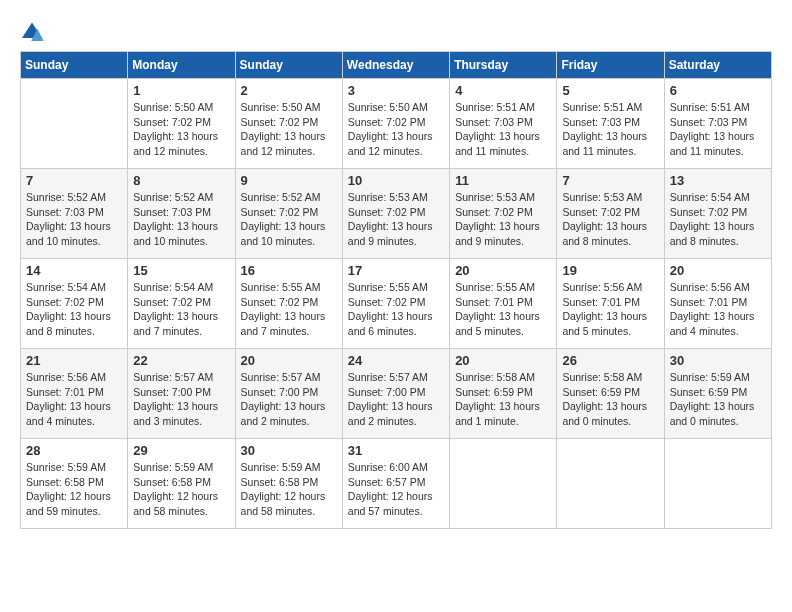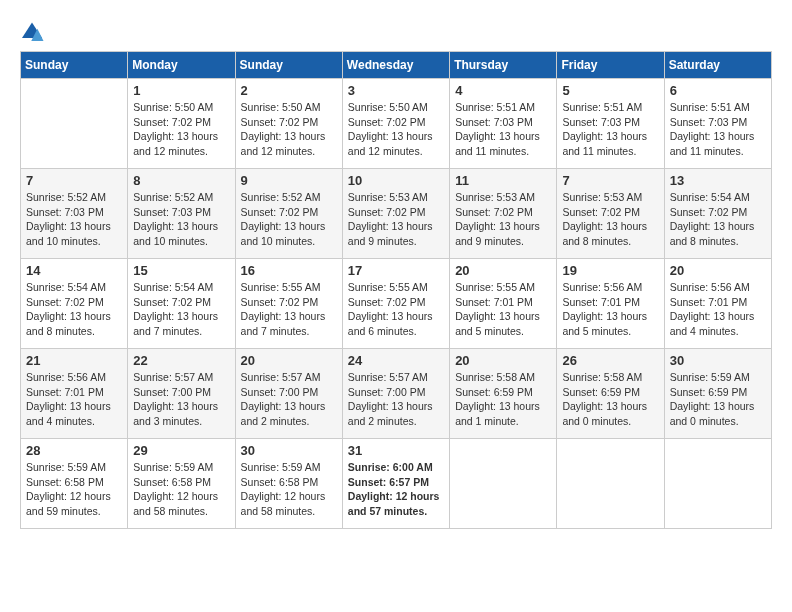--- a/index.html
+++ b/index.html
@@ -307,21 +307,21 @@
 Daylight: 12 hours and 58 minutes.</div>
         </td>
         <td>
           <span class="day-num">30</span>
           <div class="cell-info" style="white-space: pre-line;">Sunrise: 5:59 AM
 Sunset: 6:58 PM
 Daylight: 12 hours and 58 minutes.</div>
         </td>
         <td>
           <span class="day-num">31</span>
-          <div class="cell-info" style="white-space: pre-line; font-weight: bold;">Sunrise: 6:00 AM
+          <div class="cell-info" style="white-space: pre-line;">Sunrise: 6:00 AM
 Sunset: 6:57 PM
 Daylight: 12 hours and 57 minutes.</div>
         </td>
         <td class="empty-cell"></td>
         <td class="empty-cell"></td>
         <td class="empty-cell"></td>
       </tr>
     </tbody>
 </table>
 

